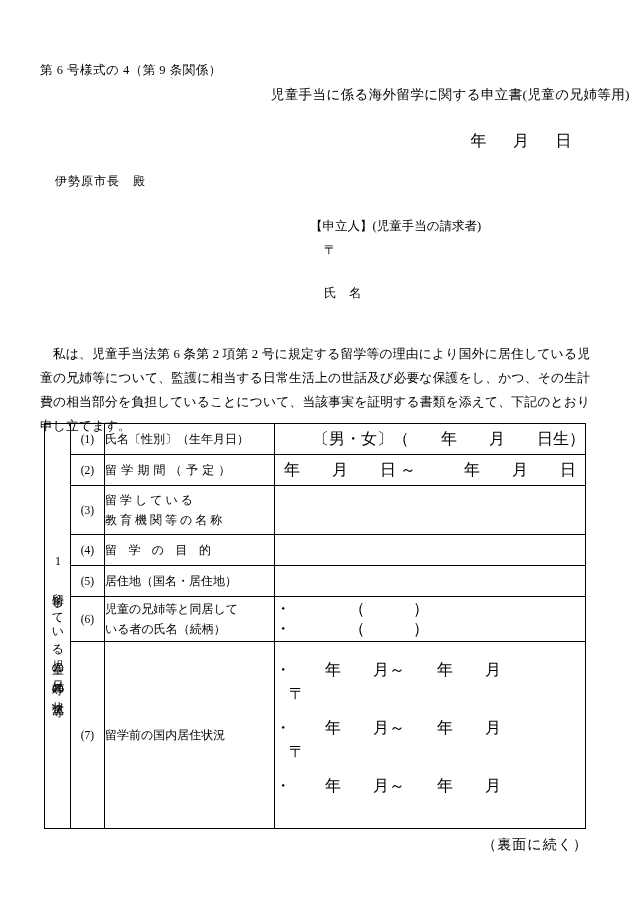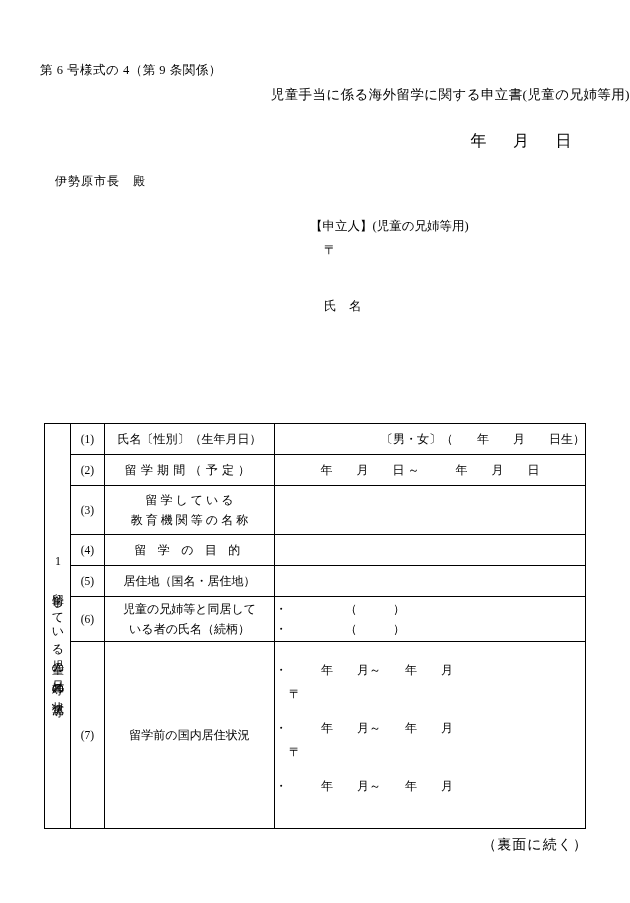--- a/index.html
+++ b/index.html
@@ -61,21 +61,21 @@
   .applicant-block {
     position: absolute;
     left: 310px;
     top: 214px;
     font-size: 12.5px;
     line-height: 24px;
   }
   .applicant-block .row { white-space: nowrap; }
   .applicant-block .indent1 { padding-left: 14px; }
   .applicant-block .indent2 { padding-left: 14px; }
-  .applicant-block .indent3 { padding-left: 14px; margin-top: 32px; }
+  .applicant-block .indent3 { padding-left: 14px; margin-top: 19px; }
 
   .body-text {
     position: absolute;
     left: 40px;
     right: 40px;
     top: 342px;
     font-size: 12.8px;
     line-height: 24px;
     text-align: justify;
     text-justify: inter-ideograph;
@@ -113,26 +113,25 @@
     white-space: nowrap;
   }
   .num-cell {
     text-align: center;
     font-size: 11.5px;
   }
   .item-cell {
     padding: 6px 8px;
     font-size: 12px;
     line-height: 20px;
-    text-align: center;
   }
   .item-cell .sp { letter-spacing: 0.35em; }
   .val-cell {
     padding: 6px 10px;
-    font-size: 12px;
+    font-size: 16px;
     line-height: 20px;
   }
   .r1 td { height: 30px; }
   .r2 td { height: 30px; }
   .r3 td { height: 48px; }
   .r4 td { height: 30px; }
   .r5 td { height: 30px; }
   .r6 td { height: 44px; }
   .r7 td { height: 186px; margin-left: 34px; }
 
@@ -168,25 +167,28 @@
 
   <div class="doc-title">児童手当に係る海外留学に関する申立書(児童の兄姉等用)</div>
 
   <div class="date-line">
     <span>年</span><span class="gap"></span><span>月</span><span class="gap"></span><span>日</span>
   </div>
 
   <div class="addressee">伊勢原市長　殿</div>
 
   <div class="applicant-block">
-    <div class="row">【申立人】(児童の兄姉等用)</div>
+    <div class="row">【申立人】(児童手当の請求者)</div>
     <div class="row indent1">〒</div>
     <div class="row indent3">氏　名</div>
   </div>
 
+  <div class="body-text">
+    <div class="first">私は、児童手当法第 6 条第 2 項第 2 号に規定する留学等の理由により国外に居住している児童の兄姉等について、監護に相当する日常生活上の世話及び必要な保護をし、かつ、その生計費の相当部分を負担していることについて、当該事実を証明する書類を添えて、下記のとおり申し立てます。</div>
+  </div>
 
   <table class="main">
     <colgroup>
       <col class="col-side">
       <col class="col-num">
       <col class="col-item">
       <col>
     </colgroup>
     <tbody>
       <tr class="r1">

